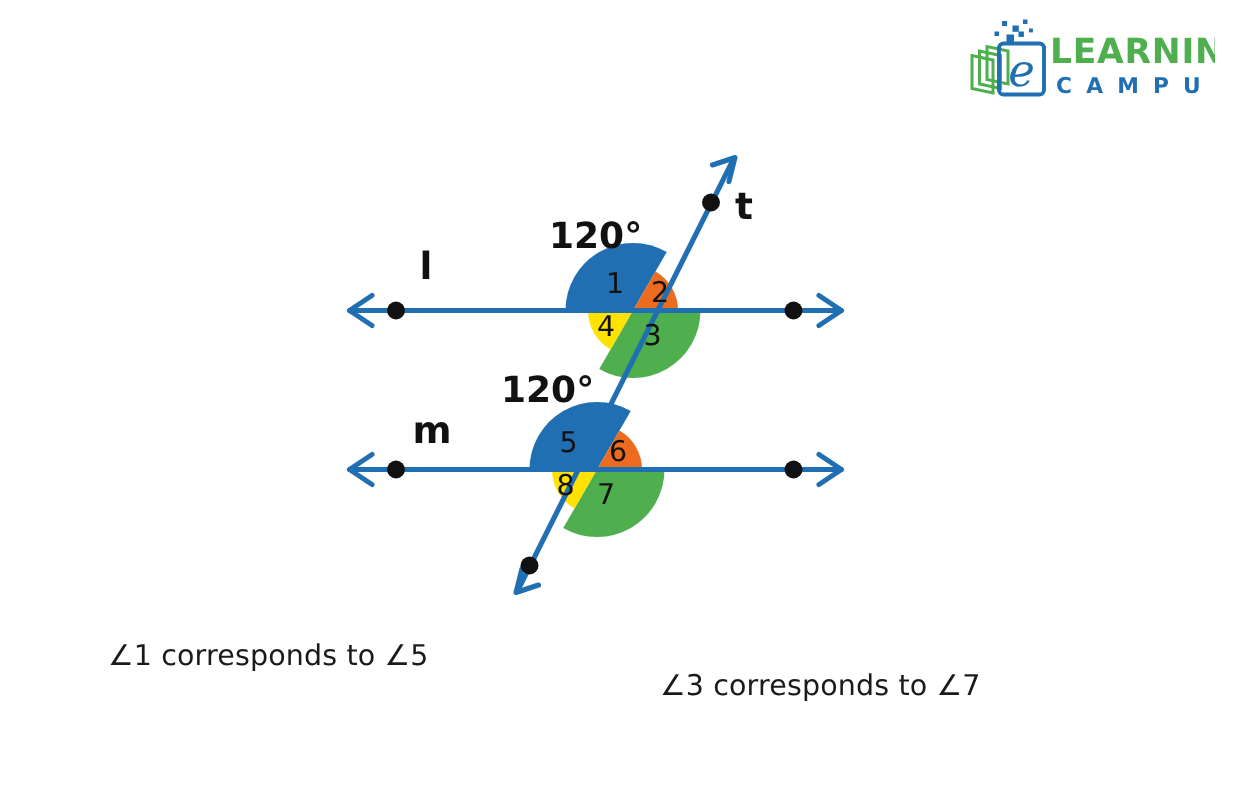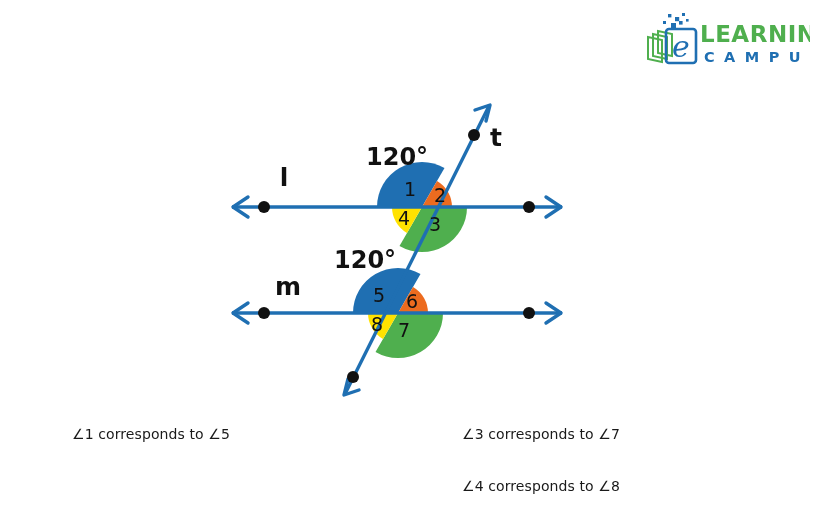--- a/index.html
+++ b/index.html
@@ -44,30 +44,30 @@
   .statements {
     position: absolute;
     left: 0;
     top: 412px;
     width: 828px;
     height: 118px;
   }
   .stmt {
     position: absolute;
     font-family: "DejaVu Sans", sans-serif;
-    font-size: 14px;
+    font-size: 19px;
     font-weight: 400;
     color: #1a1a1a;
     letter-spacing: 0.1px;
     white-space: nowrap;
   }
   .stmt-r1 { top: 14px; }
   .stmt-r2 { top: 66px; }
   .stmt-c1 { left: 72px; }
-  .stmt-c2 { left: 462px; }
+  .stmt-c2 { left: 440px; margin-top: 20px; }
 
   
   .lbl-line {
     font-family: "DejaVu Sans", sans-serif;
     font-size: 25px;
     font-weight: 700;
     fill: #111111;
   }
   .lbl-deg {
     font-family: "DejaVu Sans", sans-serif;
@@ -190,16 +190,15 @@
       <text class="lbl-num" x="379" y="296">5</text>
       <text class="lbl-num" x="412" y="302">6</text>
       <text class="lbl-num" x="404" y="331">7</text>
       <text class="lbl-num" x="377" y="325">8</text>
     </svg>
   </div>
 
   <div class="statements">
     <div class="stmt stmt-r1 stmt-c1">∠1 corresponds to ∠5</div>
     <div class="stmt stmt-r1 stmt-c2">∠3 corresponds to ∠7</div>
-    <div class="stmt stmt-r2 stmt-c2">∠4 corresponds to ∠8</div>
   </div>
 
 </div>
 
 </body></html>

